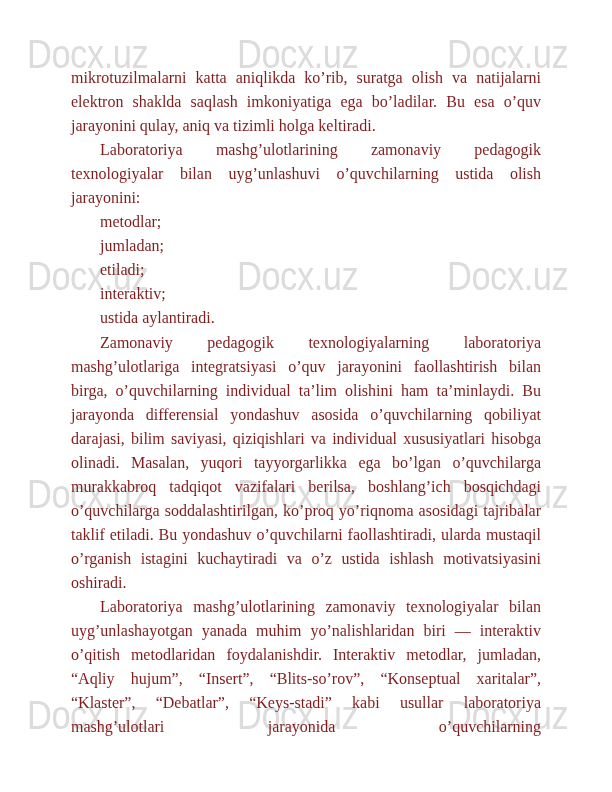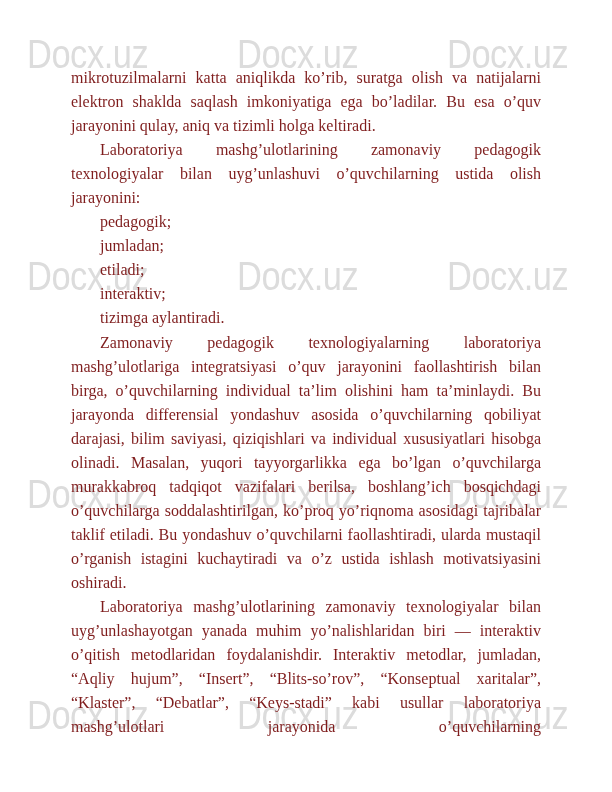--- a/index.html
+++ b/index.html
@@ -52,22 +52,22 @@
     <span class="wm" style="left:447px;top:474px">Docx.uz</span>
 
     <span class="wm" style="left:27px;top:695px">Docx.uz</span>
     <span class="wm" style="left:237px;top:695px">Docx.uz</span>
     <span class="wm" style="left:447px;top:695px">Docx.uz</span>
   </div>
 
   <div class="content">
     <p class="cont">mikrotuzilmalarni katta aniqlikda ko’rib, suratga olish va natijalarni elektron shaklda saqlash imkoniyatiga ega bo’ladilar. Bu esa o’quv jarayonini qulay, aniq va tizimli holga keltiradi.</p>
     <p>Laboratoriya mashg’ulotlarining zamonaviy pedagogik texnologiyalar bilan uyg’unlashuvi o’quvchilarning ustida olish jarayonini:</p>
-    <p class="item">pedagogik;</p>
+    <p class="item">metodlar;</p>
     <p class="item">jumladan;</p>
     <p class="item">etiladi;</p>
     <p class="item">interaktiv;</p>
-    <p class="item">tizimga aylantiradi.</p>
+    <p class="item">ustida aylantiradi.</p>
     <p>Zamonaviy pedagogik texnologiyalarning laboratoriya mashg’ulotlariga integratsiyasi o’quv jarayonini faollashtirish bilan birga, o’quvchilarning individual ta’lim olishini ham ta’minlaydi. Bu jarayonda differensial yondashuv asosida o’quvchilarning qobiliyat darajasi, bilim saviyasi, qiziqishlari va individual xususiyatlari hisobga olinadi. Masalan, yuqori tayyorgarlikka ega bo’lgan o’quvchilarga murakkabroq tadqiqot vazifalari berilsa, boshlang’ich bosqichdagi o’quvchilarga soddalashtirilgan, ko’proq yo’riqnoma asosidagi tajribalar taklif etiladi. Bu yondashuv o’quvchilarni faollashtiradi, ularda mustaqil o’rganish istagini kuchaytiradi va o’z ustida ishlash motivatsiyasini oshiradi.</p>
     <p class="lastjust">Laboratoriya mashg’ulotlarining zamonaviy texnologiyalar bilan uyg’unlashayotgan yanada muhim yo’nalishlaridan biri — interaktiv o’qitish metodlaridan foydalanishdir. Interaktiv metodlar, jumladan, “Aqliy hujum”, “Insert”, “Blits-so’rov”, “Konseptual xaritalar”, “Klaster”, “Debatlar”, “Keys-stadi” kabi usullar laboratoriya mashg’ulotlari jarayonida o’quvchilarning</p>
   </div>
 
 </div>
 
 </body></html>

